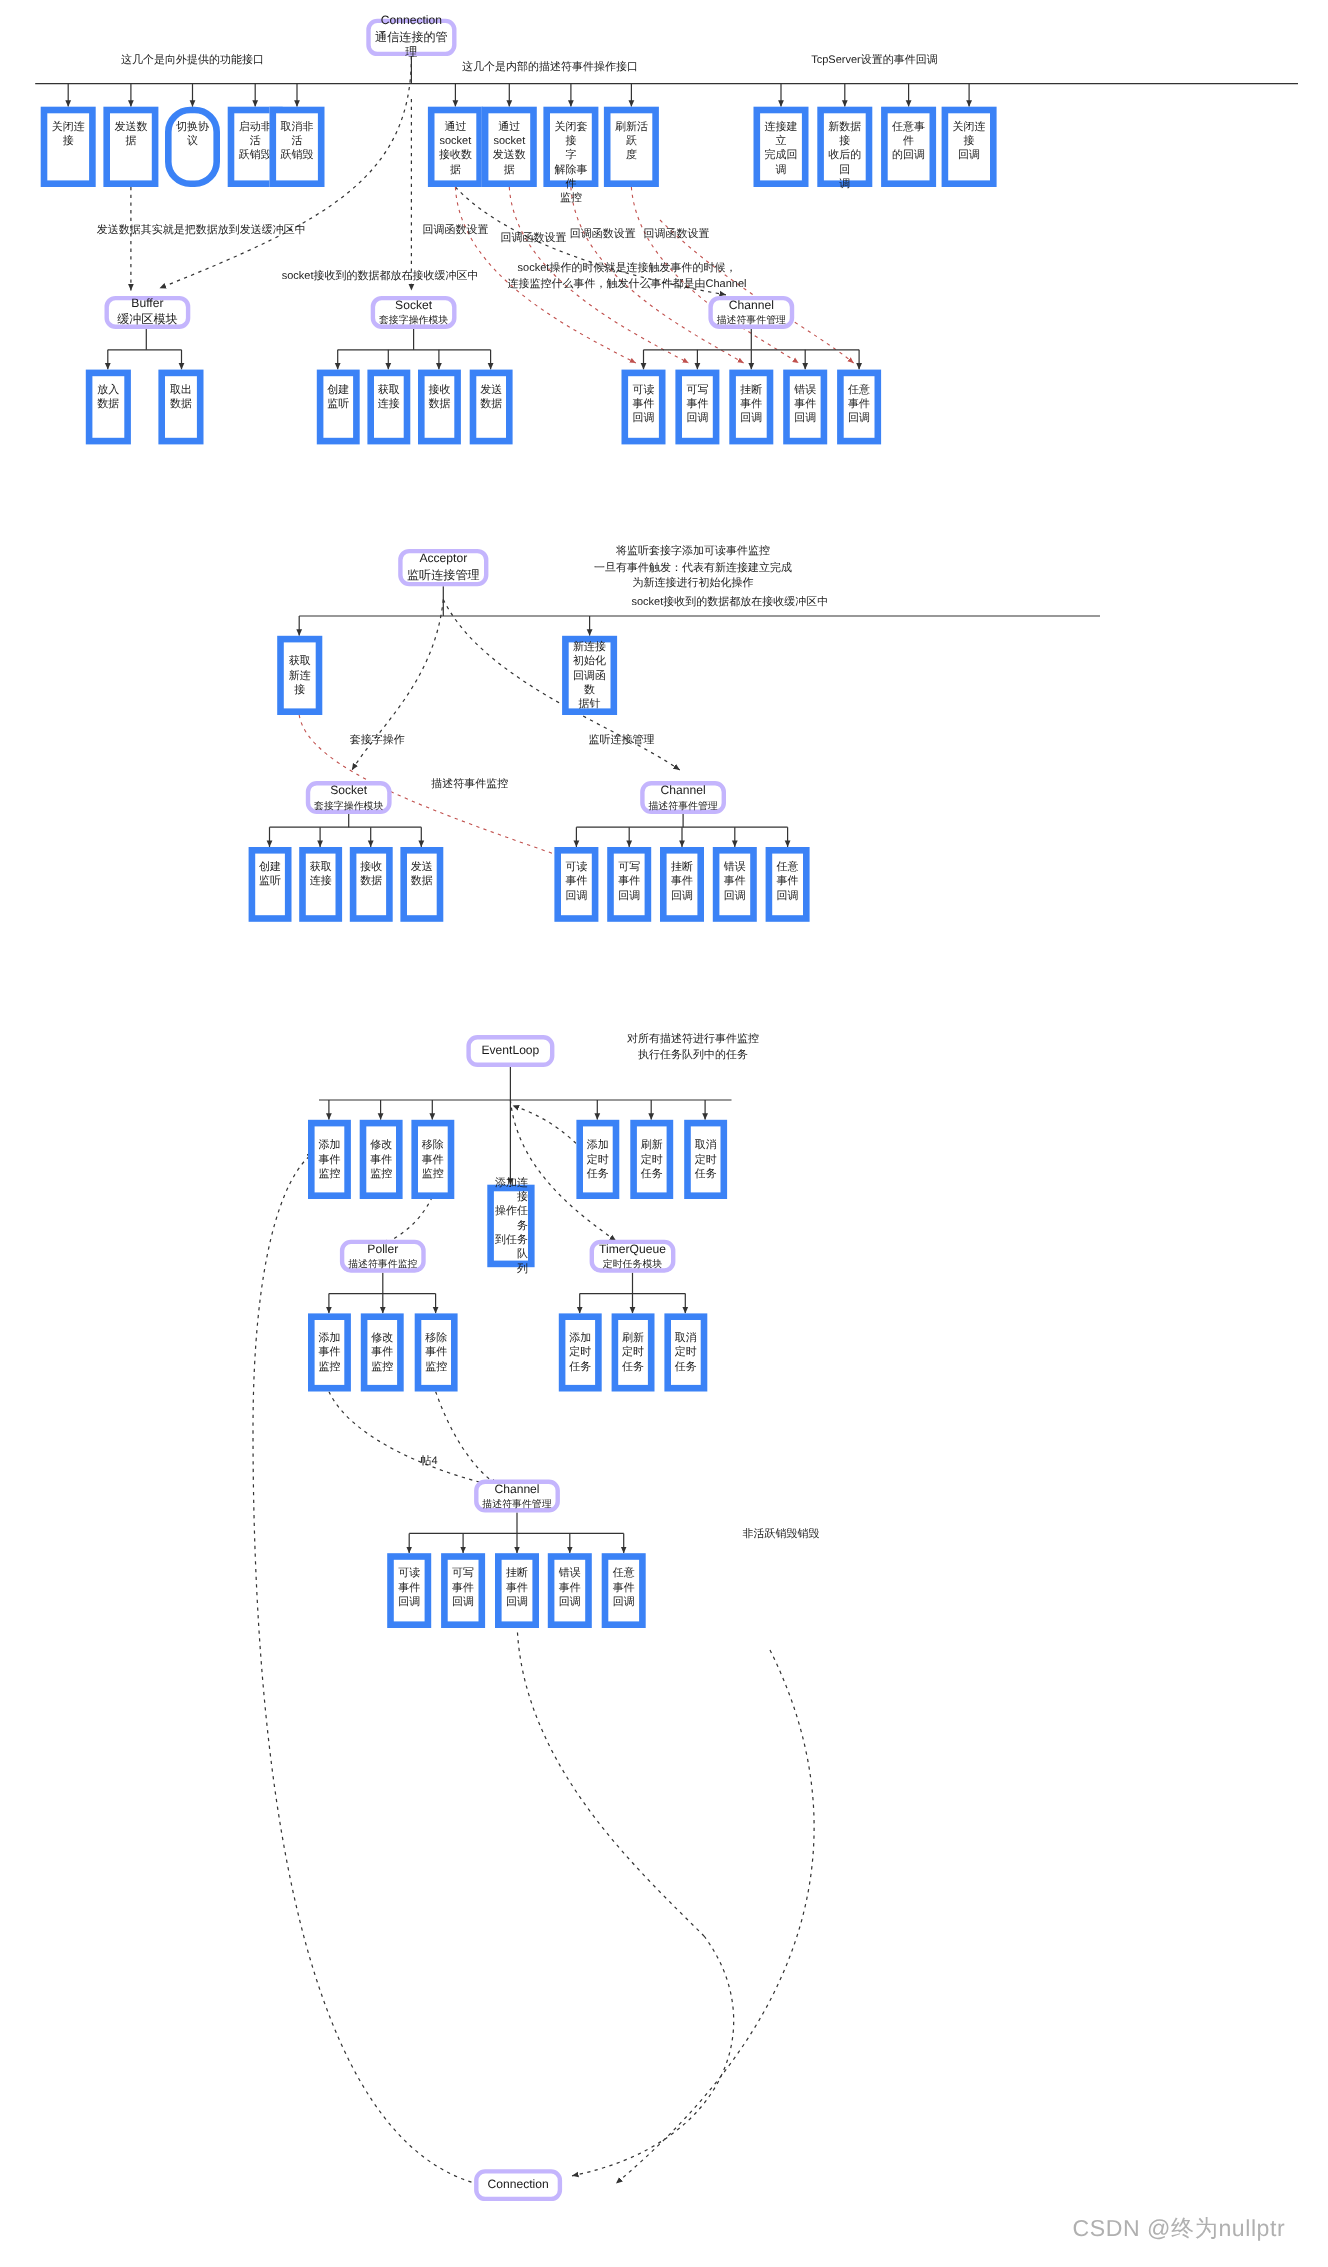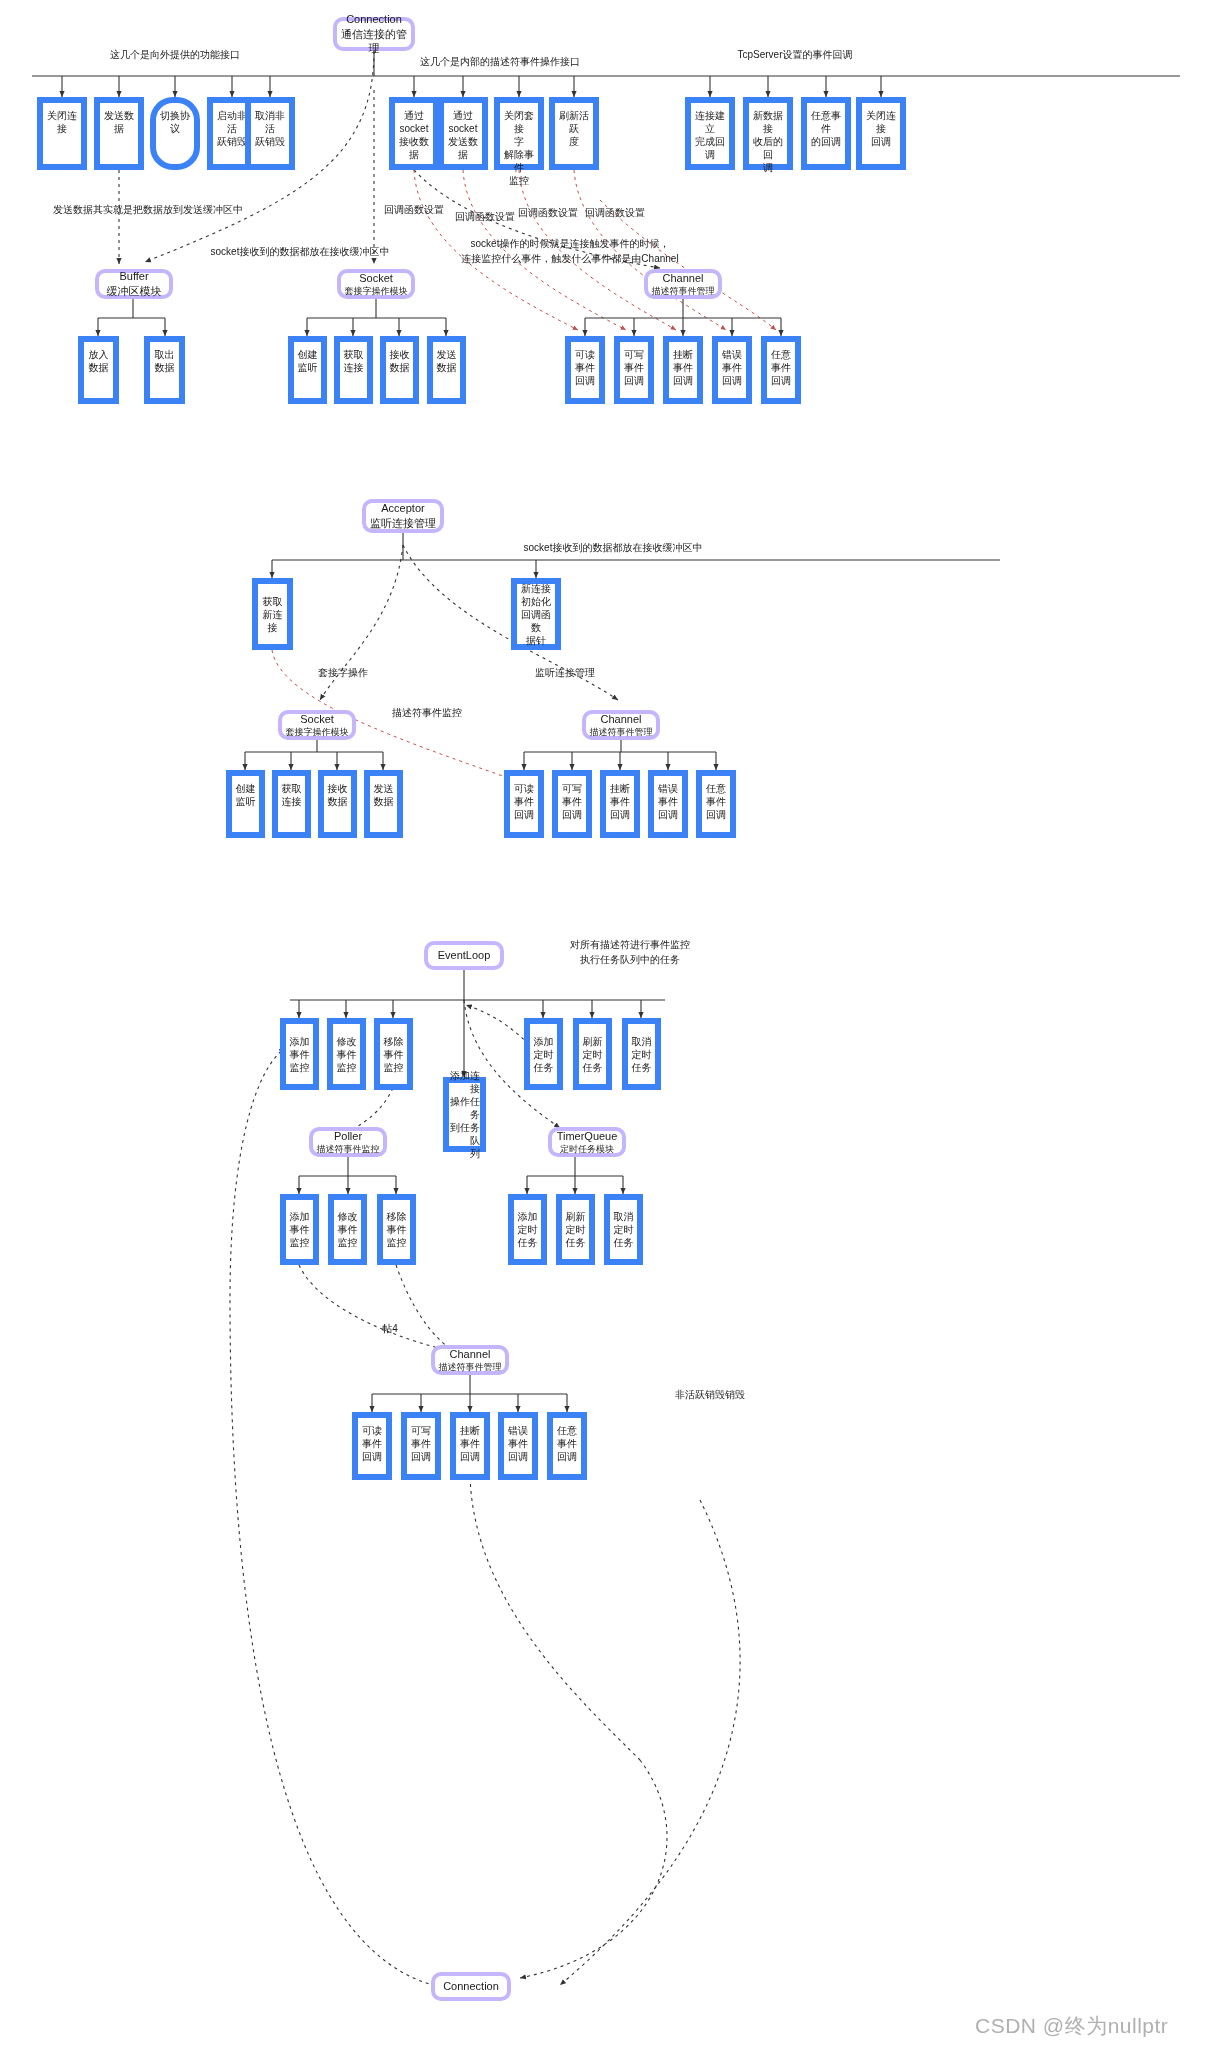--- a/index.html
+++ b/index.html
@@ -12,21 +12,21 @@
     overflow:hidden;
   }
   #canvas{position:absolute;left:0;top:0;width:1207px;height:2061px;}
   svg.edges{position:absolute;left:0;top:0;width:1207px;height:2061px;pointer-events:none;}
 
   .node{position:absolute;box-sizing:border-box;display:flex;align-items:center;justify-content:center;text-align:center;background:#ffffff;}
   .rounded{border:4px solid #c4b5fd;border-radius:10px;font-size:11px;line-height:1.35;color:#1a1a1a;}
   .rect{border:6px solid #3b82f6;font-size:10px;line-height:1.3;color:#1a1a1a;align-items:flex-start;padding-top:6px;}
   .rect.mid{align-items:center;padding-top:0;}
   .note{position:absolute;font-size:10px;line-height:1.45;color:#1a1a1a;text-align:center;white-space:pre-line;}
-  .note.left{text-align:center;}
+  .note.left{text-align:right;}
   .watermark{position:absolute;font-size:21px;color:#b0b0b0;letter-spacing:.5px;}
   .nl{display:block;}
 </style>
 </head>
 <body>
 
 <div id="canvas">
 
   <svg class="edges" viewBox="0 0 1207 2061">
     <defs>
@@ -262,20 +262,23 @@
 事件
 回调</div>
 
   <div class="node rounded" style="left:362px;top:499px;width:82px;height:34px;">
     <div>
       <span class="nl">Acceptor</span>
       <span class="nl">监听连接管理</span>
     </div>
   </div>
 
+  <div class="note" style="left:490px;top:495px;width:280px;">将监听套接字添加可读事件监控
+一旦有事件触发：代表有新连接建立完成
+为新连接进行初始化操作</div>
   <div class="note left" style="left:473px;top:541px;width:280px;">socket接收到的数据都放在接收缓冲区中</div>
 
   <div class="node rect mid" style="left:252px;top:578px;width:41px;height:72px;white-space:pre-line;">获取
 新连接</div>
   <div class="node rect mid" style="left:511px;top:578px;width:50px;height:72px;white-space:pre-line;">新连接
 初始化
 回调函数
 据针</div>
 
   <div class="note" style="left:283px;top:666px;width:120px;">套接字操作</div>
@@ -347,21 +350,21 @@
       <span class="nl" style="font-size:9px;">描述符事件监控</span>
     </div>
   </div>
   <div class="node rect mid" style="left:280px;top:1194px;width:39px;height:71px;white-space:pre-line;">添加
 事件监控</div>
   <div class="node rect mid" style="left:328px;top:1194px;width:39px;height:71px;white-space:pre-line;">修改
 事件监控</div>
   <div class="node rect mid" style="left:377px;top:1194px;width:39px;height:71px;white-space:pre-line;">移除
 事件监控</div>
 
-  <div class="node rounded" style="left:536px;top:1127px;width:78px;height:30px;margin-left:12px;">
+  <div class="node rounded" style="left:536px;top:1127px;width:78px;height:30px;">
     <div>
       <span class="nl">TimerQueue</span>
       <span class="nl" style="font-size:9px;">定时任务模块</span>
     </div>
   </div>
   <div class="node rect mid" style="left:508px;top:1194px;width:39px;height:71px;white-space:pre-line;">添加
 定时任务</div>
   <div class="node rect mid" style="left:556px;top:1194px;width:39px;height:71px;white-space:pre-line;">刷新
 定时任务</div>
   <div class="node rect mid" style="left:604px;top:1194px;width:39px;height:71px;white-space:pre-line;">取消

